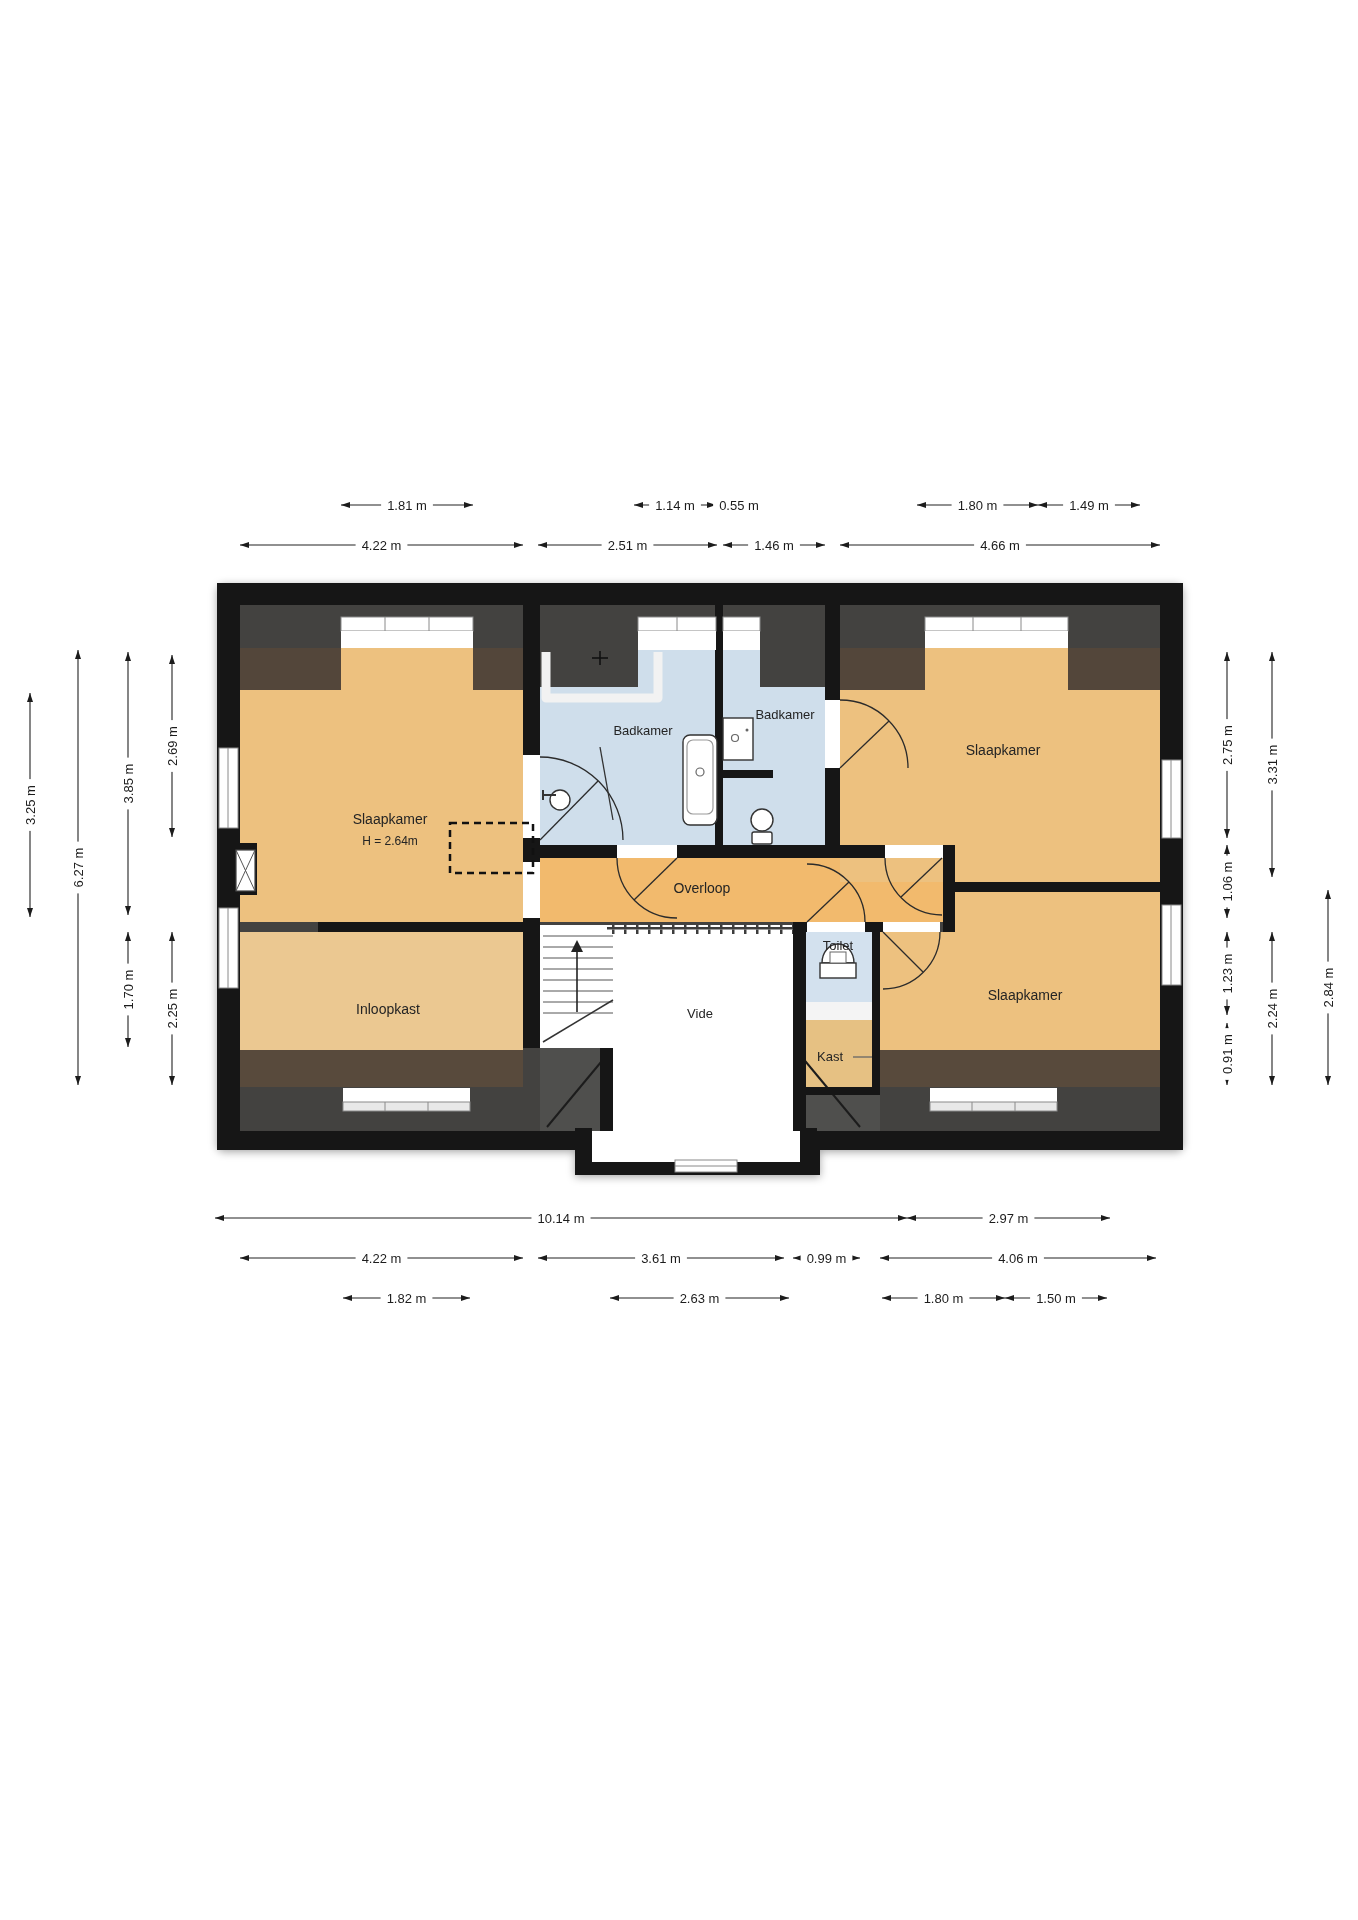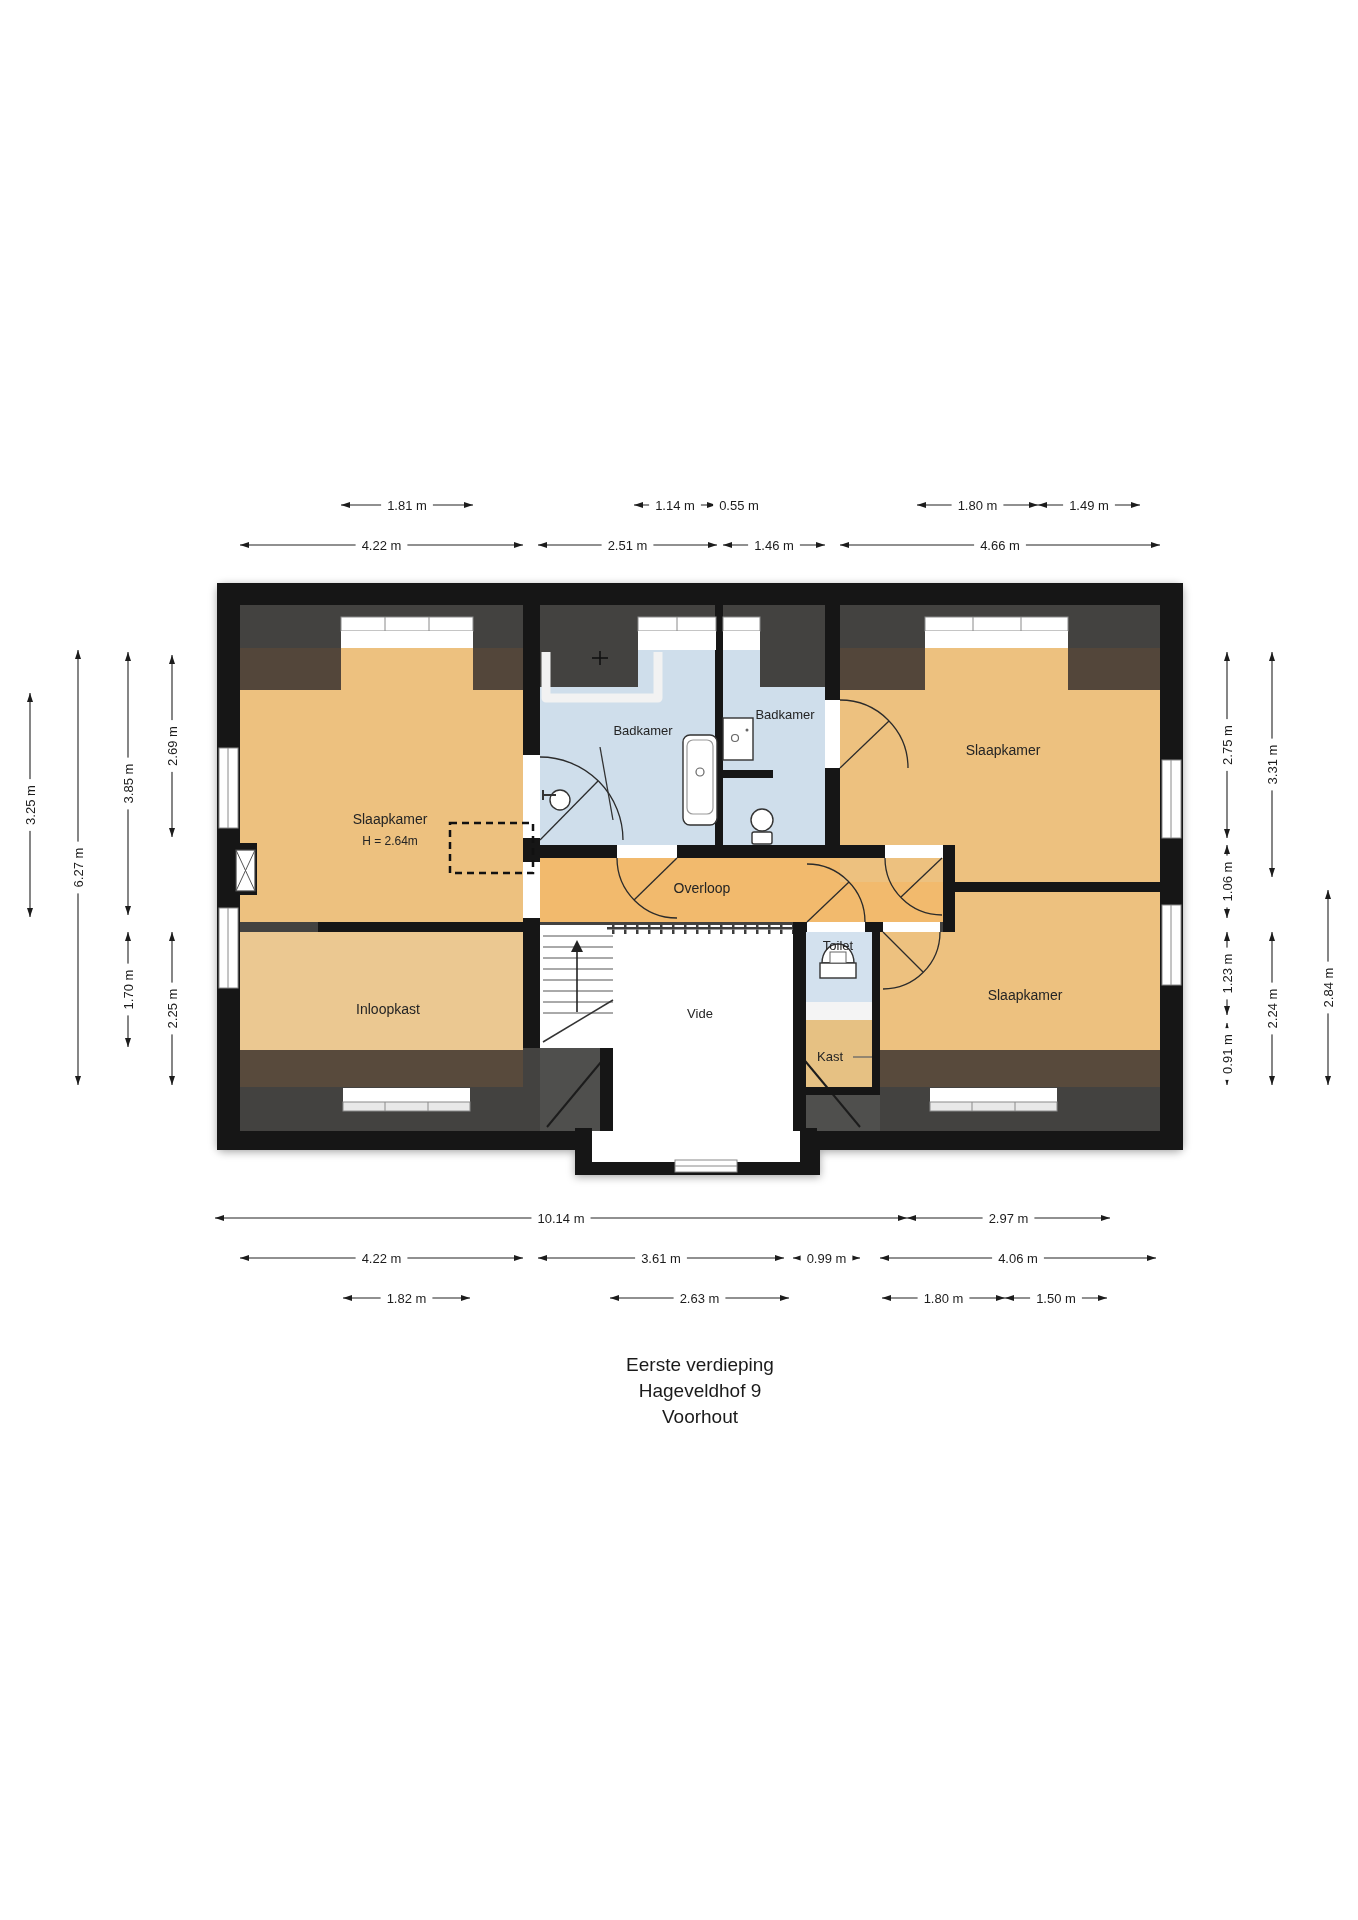--- a/index.html
+++ b/index.html
@@ -432,19 +432,14 @@
           <text x="0" y="4.5" text-anchor="middle" class="dimtext">2.24 m</text>
         </g>
         <g transform="translate(1328,987.5) rotate(-90)">
           <line x1="-97.5" y1="0" x2="97.5" y2="0" class="dimline" marker-start="url(#ahs)" marker-end="url(#ah)"></line>
           <rect x="-25.9" y="-8" width="51.8" height="16" fill="#fff"></rect>
           <text x="0" y="4.5" text-anchor="middle" class="dimtext">2.84 m</text>
         </g>
       </g>
 </svg>
 
-<div id="title-block">
-  <div>Eerste verdieping</div>
-  <div>Hageveldhof 9</div>
-  <div>Voorhout</div>
+
 </div>
 
-</div>
-
 </body></html>

